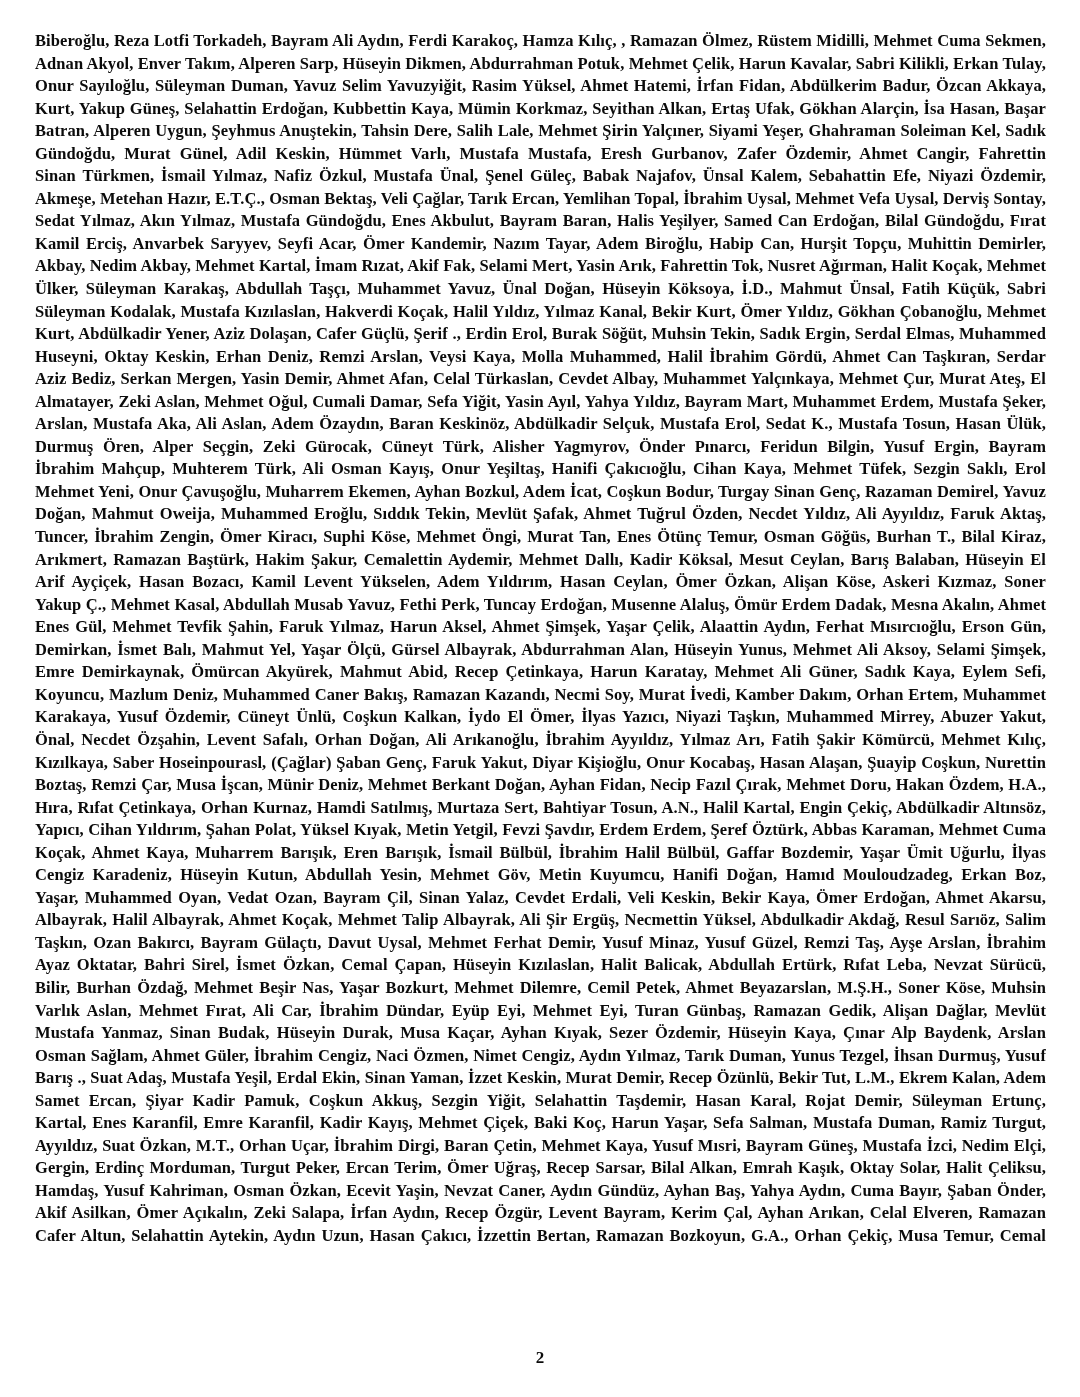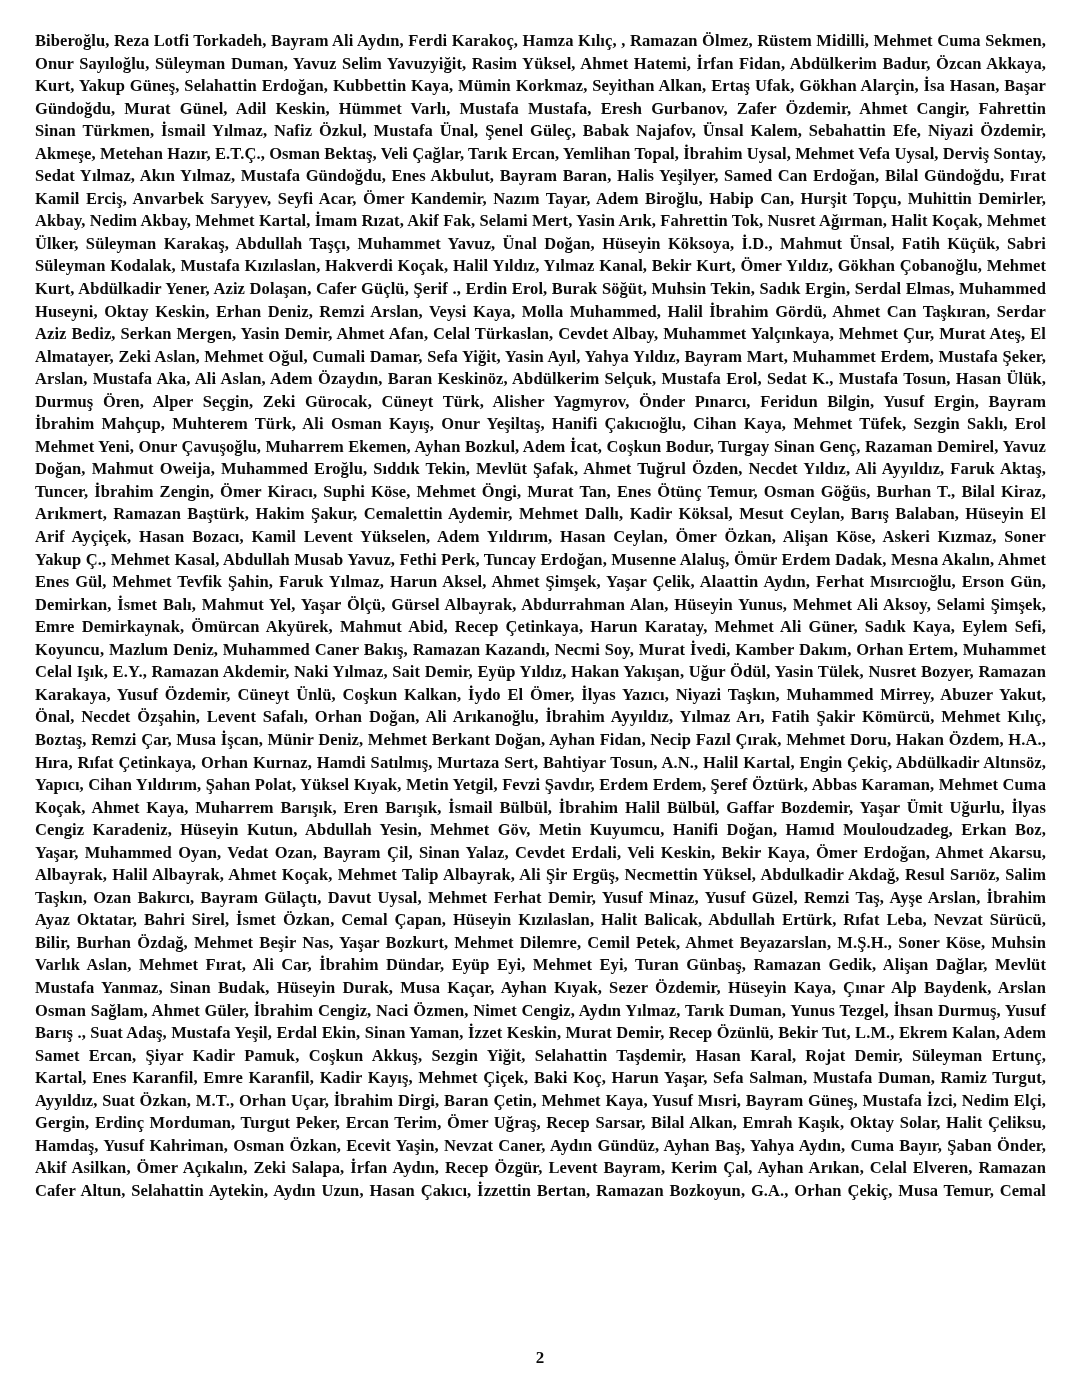--- a/index.html
+++ b/index.html
@@ -37,50 +37,52 @@
     font-size: 17px;
     font-weight: 700;
   }
 </style>
 </head>
 <body>
 
 <div class="page">
   <div id="name-list">
       <div class="text-line">Biberoğlu, Reza Lotfi Torkadeh, Bayram Ali Aydın, Ferdi Karakoç, Hamza Kılıç, , Ramazan Ölmez, Rüstem Midilli, Mehmet Cuma Sekmen,</div>
+      <div class="text-line">Adnan Akyol, Enver Takım, Alperen Sarp, Hüseyin Dikmen, Abdurrahman Potuk, Mehmet Çelik, Harun Kavalar, Sabri Kilikli, Erkan Tulay,</div>
       <div class="text-line">Onur Sayıloğlu, Süleyman Duman, Yavuz Selim Yavuzyiğit, Rasim Yüksel, Ahmet Hatemi, İrfan Fidan, Abdülkerim Badur, Özcan Akkaya, Sedat</div>
       <div class="text-line">Kurt, Yakup Güneş, Selahattin Erdoğan, Kubbettin Kaya, Mümin Korkmaz, Seyithan Alkan, Ertaş Ufak, Gökhan Alarçin, İsa Hasan, Başar</div>
+      <div class="text-line">Batran, Alperen Uygun, Şeyhmus Anuştekin, Tahsin Dere, Salih Lale, Mehmet Şirin Yalçıner, Siyami Yeşer, Ghahraman Soleiman Kel, Sadık</div>
       <div class="text-line">Gündoğdu, Murat Günel, Adil Keskin, Hümmet Varlı, Mustafa Mustafa, Eresh Gurbanov, Zafer Özdemir, Ahmet Cangir, Fahrettin Musaoğlu,</div>
       <div class="text-line">Sinan Türkmen, İsmail Yılmaz, Nafiz Özkul, Mustafa Ünal, Şenel Güleç, Babak Najafov, Ünsal Kalem, Sebahattin Efe, Niyazi Özdemir, Şemsettin</div>
       <div class="text-line">Akmeşe, Metehan Hazır, E.T.Ç., Osman Bektaş, Veli Çağlar, Tarık Ercan, Yemlihan Topal, İbrahim Uysal, Mehmet Vefa Uysal, Derviş Sontay,</div>
       <div class="text-line">Sedat Yılmaz, Akın Yılmaz, Mustafa Gündoğdu, Enes Akbulut, Bayram Baran, Halis Yeşilyer, Samed Can Erdoğan, Bilal Gündoğdu, Fırat Atalay,</div>
       <div class="text-line">Kamil Erciş, Anvarbek Saryyev, Seyfi Acar, Ömer Kandemir, Nazım Tayar, Adem Biroğlu, Habip Can, Hurşit Topçu, Muhittin Demirler, Emrah</div>
       <div class="text-line">Akbay, Nedim Akbay, Mehmet Kartal, İmam Rızat, Akif Fak, Selami Mert, Yasin Arık, Fahrettin Tok, Nusret Ağırman, Halit Koçak, Mehmet</div>
       <div class="text-line">Ülker, Süleyman Karakaş, Abdullah Taşçı, Muhammet Yavuz, Ünal Doğan, Hüseyin Köksoya, İ.D., Mahmut Ünsal, Fatih Küçük, Sabri Göktaş,</div>
       <div class="text-line">Süleyman Kodalak, Mustafa Kızılaslan, Hakverdi Koçak, Halil Yıldız, Yılmaz Kanal, Bekir Kurt, Ömer Yıldız, Gökhan Çobanoğlu, Mehmet Fatin</div>
       <div class="text-line">Kurt, Abdülkadir Yener, Aziz Dolaşan, Cafer Güçlü, Şerif ., Erdin Erol, Burak Söğüt, Muhsin Tekin, Sadık Ergin, Serdal Elmas, Muhammed El</div>
       <div class="text-line">Huseyni, Oktay Keskin, Erhan Deniz, Remzi Arslan, Veysi Kaya, Molla Muhammed, Halil İbrahim Gördü, Ahmet Can Taşkıran, Serdar Akgül,</div>
       <div class="text-line">Aziz Bediz, Serkan Mergen, Yasin Demir, Ahmet Afan, Celal Türkaslan, Cevdet Albay, Muhammet Yalçınkaya, Mehmet Çur, Murat Ateş, El Musa</div>
       <div class="text-line">Almatayer, Zeki Aslan, Mehmet Oğul, Cumali Damar, Sefa Yiğit, Yasin Ayıl, Yahya Yıldız, Bayram Mart, Muhammet Erdem, Mustafa Şeker, Ali</div>
-      <div class="text-line">Arslan, Mustafa Aka, Ali Aslan, Adem Özaydın, Baran Keskinöz, Abdülkerim Selçuk, Mustafa Erol, Sedat K., Mustafa Tosun, Hasan Ülük,</div>
+      <div class="text-line">Arslan, Mustafa Aka, Ali Aslan, Adem Özaydın, Baran Keskinöz, Abdülkadir Selçuk, Mustafa Erol, Sedat K., Mustafa Tosun, Hasan Ülük,</div>
       <div class="text-line">Durmuş Ören, Alper Seçgin, Zeki Gürocak, Cüneyt Türk, Alisher Yagmyrov, Önder Pınarcı, Feridun Bilgin, Yusuf Ergin, Bayram Karataş(lı),</div>
       <div class="text-line">İbrahim Mahçup, Muhterem Türk, Ali Osman Kayış, Onur Yeşiltaş, Hanifi Çakıcıoğlu, Cihan Kaya, Mehmet Tüfek, Sezgin Saklı, Erol Yavuz,</div>
       <div class="text-line">Mehmet Yeni, Onur Çavuşoğlu, Muharrem Ekemen, Ayhan Bozkul, Adem İcat, Coşkun Bodur, Turgay Sinan Genç, Razaman Demirel, Yavuz</div>
       <div class="text-line">Doğan, Mahmut Oweija, Muhammed Eroğlu, Sıddık Tekin, Mevlüt Şafak, Ahmet Tuğrul Özden, Necdet Yıldız, Ali Ayyıldız, Faruk Aktaş, Erol</div>
       <div class="text-line">Tuncer, İbrahim Zengin, Ömer Kiracı, Suphi Köse, Mehmet Öngi, Murat Tan, Enes Ötünç Temur, Osman Göğüs, Burhan T., Bilal Kiraz, Yunus</div>
       <div class="text-line">Arıkmert, Ramazan Baştürk, Hakim Şakur, Cemalettin Aydemir, Mehmet Dallı, Kadir Köksal, Mesut Ceylan, Barış Balaban, Hüseyin El Melle,</div>
       <div class="text-line">Arif Ayçiçek, Hasan Bozacı, Kamil Levent Yükselen, Adem Yıldırım, Hasan Ceylan, Ömer Özkan, Alişan Köse, Askeri Kızmaz, Soner Gündüz,</div>
       <div class="text-line">Yakup Ç., Mehmet Kasal, Abdullah Musab Yavuz, Fethi Perk, Tuncay Erdoğan, Musenne Alaluş, Ömür Erdem Dadak, Mesna Akalın, Ahmet</div>
       <div class="text-line">Enes Gül, Mehmet Tevfik Şahin, Faruk Yılmaz, Harun Aksel, Ahmet Şimşek, Yaşar Çelik, Alaattin Aydın, Ferhat Mısırcıoğlu, Erson Gün, Erol</div>
       <div class="text-line">Demirkan, İsmet Balı, Mahmut Yel, Yaşar Ölçü, Gürsel Albayrak, Abdurrahman Alan, Hüseyin Yunus, Mehmet Ali Aksoy, Selami Şimşek, Yunus</div>
       <div class="text-line">Emre Demirkaynak, Ömürcan Akyürek, Mahmut Abid, Recep Çetinkaya, Harun Karatay, Mehmet Ali Güner, Sadık Kaya, Eylem Sefi, Erdoğan</div>
       <div class="text-line">Koyuncu, Mazlum Deniz, Muhammed Caner Bakış, Ramazan Kazandı, Necmi Soy, Murat İvedi, Kamber Dakım, Orhan Ertem, Muhammet Daşlı,</div>
-      <div class="text-line">Celal Işık, E.Y., Ramazan Akdemir, Naki Yılmaz, Sait Demir, Eyüp  Yıldız, Hakan Yakışan, Uğur Ödül, Yasin Tülek, Nusret Bozyer, Ramazan</div>
       <div class="text-line">Karakaya, Yusuf Özdemir, Cüneyt Ünlü, Coşkun Kalkan, İydo El Ömer, İlyas Yazıcı, Niyazi Taşkın, Muhammed Mirrey, Abuzer Yakut, Mehmet</div>
       <div class="text-line">Önal, Necdet Özşahin, Levent Safalı, Orhan Doğan, Ali Arıkanoğlu, İbrahim Ayyıldız, Yılmaz Arı, Fatih Şakir Kömürcü, Mehmet Kılıç, Mehmet</div>
+      <div class="text-line">Kızılkaya, Saber Hoseinpourasl, (Çağlar) Şaban Genç, Faruk Yakut, Diyar Kişioğlu, Onur Kocabaş, Hasan Alaşan, Şuayip Coşkun, Nurettin</div>
       <div class="text-line">Boztaş, Remzi Çar, Musa İşcan, Münir Deniz, Mehmet Berkant Doğan, Ayhan Fidan, Necip Fazıl Çırak, Mehmet Doru, Hakan Özdem, H.A., İlyas</div>
       <div class="text-line">Hıra, Rıfat Çetinkaya, Orhan Kurnaz, Hamdi Satılmış, Murtaza Sert, Bahtiyar Tosun, A.N., Halil Kartal, Engin Çekiç, Abdülkadir Altınsöz, Yaşar</div>
       <div class="text-line">Yapıcı, Cihan Yıldırım, Şahan Polat, Yüksel Kıyak, Metin Yetgil, Fevzi Şavdır, Erdem Erdem, Şeref Öztürk, Abbas Karaman, Mehmet Cuma</div>
       <div class="text-line">Koçak, Ahmet Kaya, Muharrem Barışık, Eren Barışık, İsmail Bülbül, İbrahim Halil Bülbül, Gaffar Bozdemir, Yaşar Ümit Uğurlu, İlyas Bilen,</div>
       <div class="text-line">Cengiz Karadeniz, Hüseyin Kutun, Abdullah Yesin, Mehmet Göv, Metin Kuyumcu, Hanifi Doğan, Hamıd Mouloudzadeg, Erkan Boz, İbrahim</div>
       <div class="text-line">Yaşar, Muhammed Oyan, Vedat Ozan, Bayram Çil, Sinan Yalaz, Cevdet Erdali, Veli Keskin, Bekir Kaya, Ömer Erdoğan, Ahmet Akarsu, Ömer</div>
       <div class="text-line">Albayrak, Halil Albayrak, Ahmet Koçak, Mehmet Talip Albayrak, Ali Şir Ergüş, Necmettin Yüksel, Abdulkadir Akdağ, Resul Sarıöz, Salim</div>
       <div class="text-line">Taşkın, Ozan Bakırcı, Bayram Gülaçtı, Davut Uysal, Mehmet Ferhat Demir, Yusuf Minaz, Yusuf Güzel, Remzi Taş, Ayşe Arslan, İbrahim Bayhan,</div>
       <div class="text-line">Ayaz Oktatar, Bahri Sirel, İsmet Özkan, Cemal Çapan, Hüseyin Kızılaslan, Halit Balicak, Abdullah Ertürk, Rıfat Leba, Nevzat Sürücü, Ekrem</div>
       <div class="text-line">Bilir, Burhan Özdağ, Mehmet Beşir Nas, Yaşar Bozkurt, Mehmet Dilemre, Cemil Petek, Ahmet Beyazarslan, M.Ş.H., Soner Köse, Muhsin Keser,</div>

